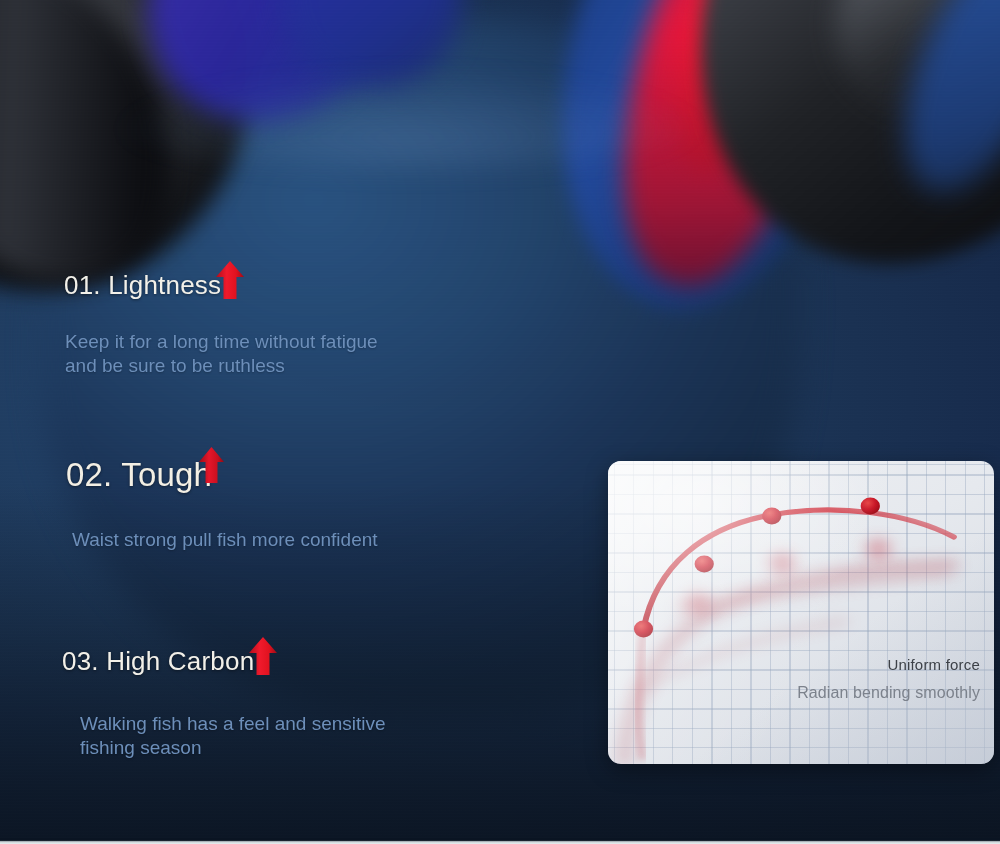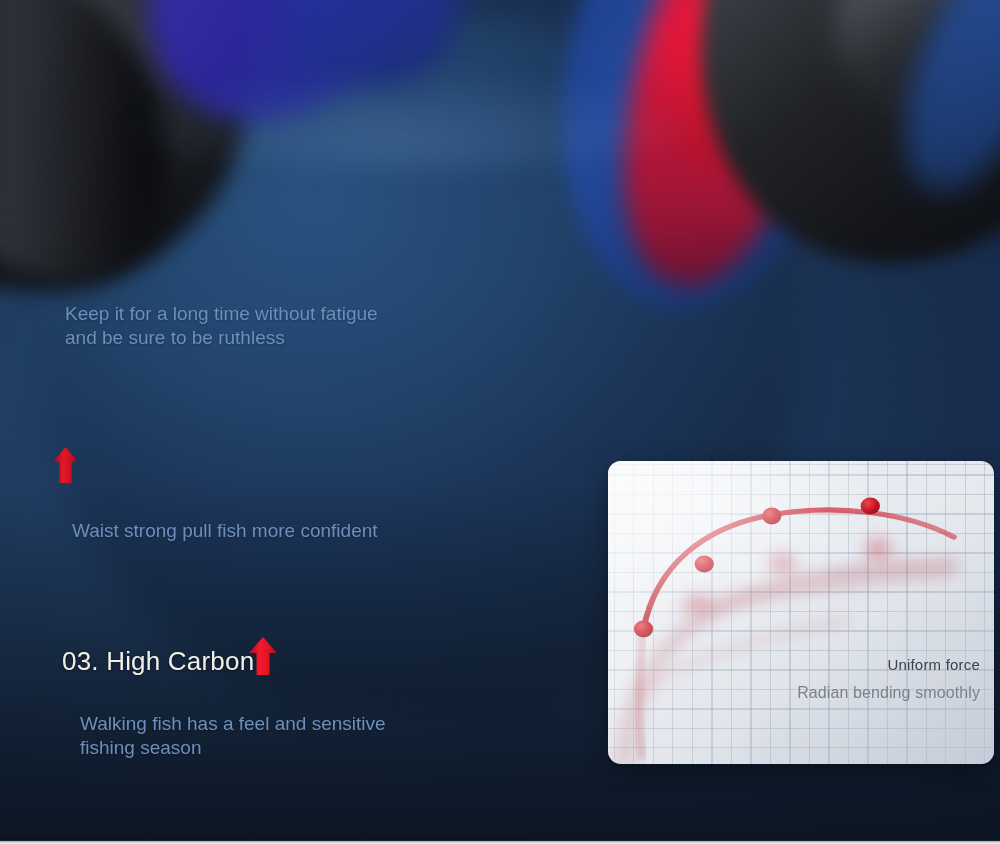--- a/index.html
+++ b/index.html
@@ -355,26 +355,43 @@
     <div class="bg-black-right-sheen"></div>
     <div class="bg-right-navy"></div>
     <div class="bg-edge-sheen"></div>
     <div class="bg-bottom-dark"></div>
     <div class="bg-noise"></div>
   </div>
 
   <div class="features">
 
     <div class="feature feature-1">
+      <div class="f-title-row">
+        <span class="f-title">01. Lightness</span>
+        <span class="arrow-icon">
+          <svg viewBox="0 0 30 40" xmlns="http://www.w3.org/2000/svg">
+            <defs>
+              <linearGradient id="ar1" x1="0" y1="0" x2="1" y2="0">
+                <stop offset="0%" stop-color="#b00d1c"></stop>
+                <stop offset="38%" stop-color="#f01a2c"></stop>
+                <stop offset="72%" stop-color="#e0121f"></stop>
+                <stop offset="100%" stop-color="#9c0a16"></stop>
+              </linearGradient>
+            </defs>
+            <path d="M15 1 L29 17 L21.5 17 L21.5 39 L8.5 39 L8.5 17 L1 17 Z" fill="url(#ar1)"></path>
+          </svg>
+        </span>
+      </div>
       <div class="f-desc">Keep it for a long time without fatigue
 and be sure to be ruthless</div>
     </div>
 
     <div class="feature feature-2">
       <div class="f-title-row">
+        <span class="f-title">02. Tough</span>
         <span class="arrow-icon">
           <svg viewBox="0 0 27 38" xmlns="http://www.w3.org/2000/svg">
             <defs>
               <linearGradient id="ar2" x1="0" y1="0" x2="1" y2="0">
                 <stop offset="0%" stop-color="#9c0c18"></stop>
                 <stop offset="40%" stop-color="#e5162a"></stop>
                 <stop offset="75%" stop-color="#c8101f"></stop>
                 <stop offset="100%" stop-color="#8e0914"></stop>
               </linearGradient>
             </defs>

